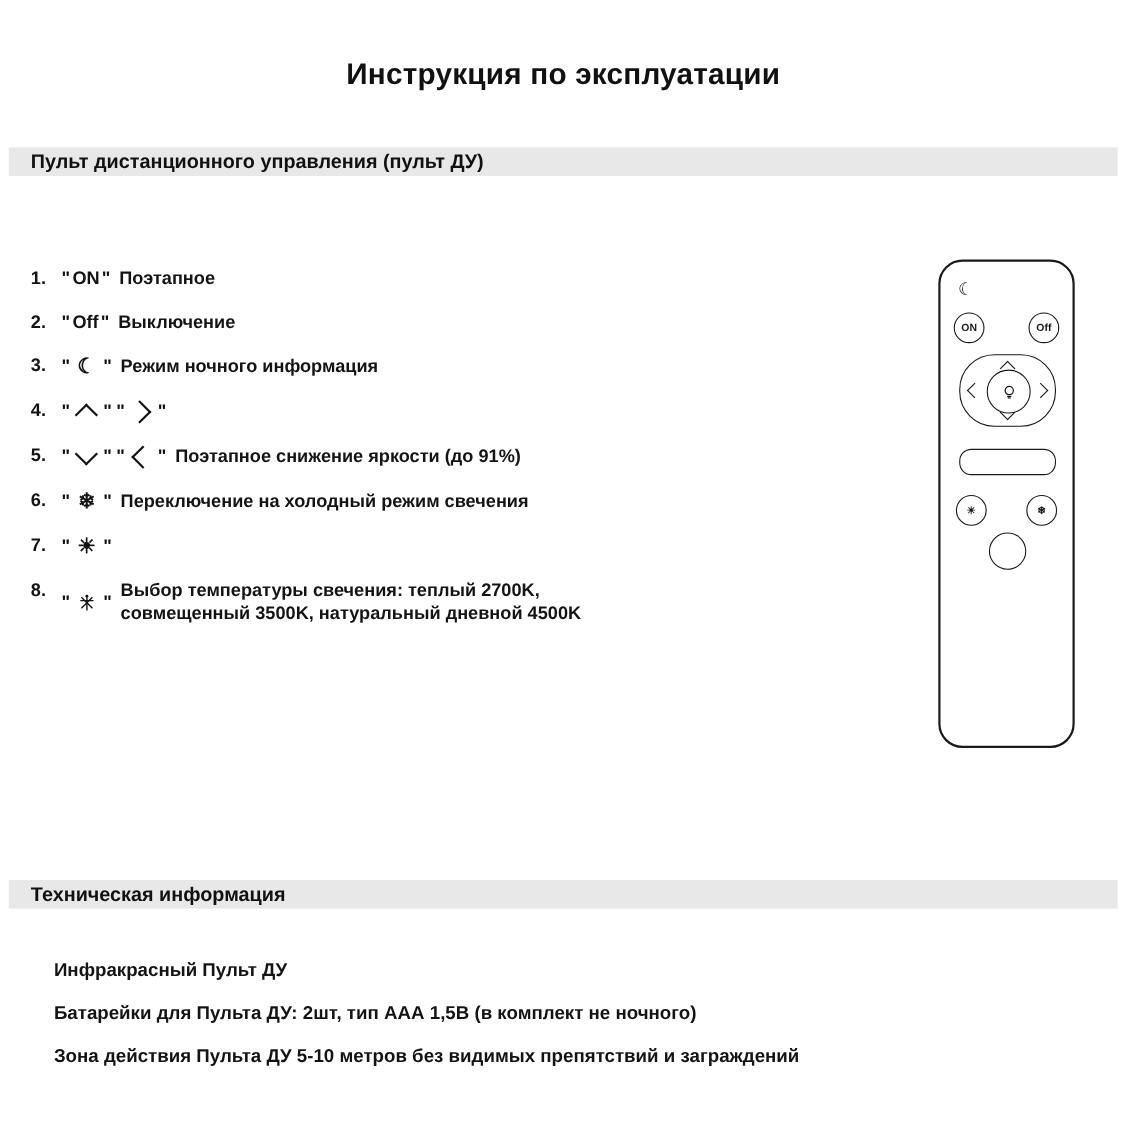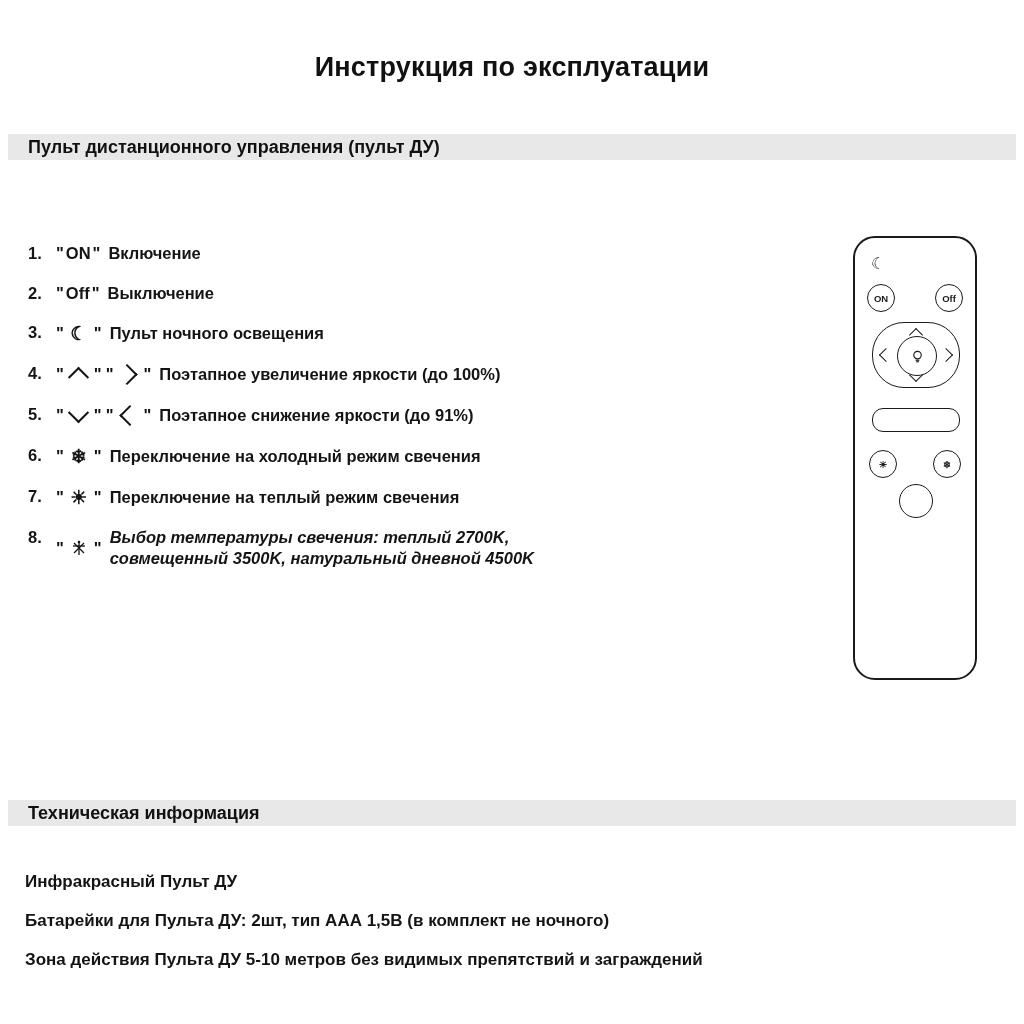--- a/index.html
+++ b/index.html
@@ -83,21 +83,21 @@
   .glyph-box {
     display: inline-flex;
     align-items: center;
     justify-content: center;
     width: 26px;
     height: 22px;
     position: relative;
   }
   .txt { white-space: nowrap; }
   .txt.pad-l { margin-left: 6px; }
-  .two-line { display: block; font-style: italic; }
+  .two-line { display: block; }
   .two-line .l2 { display: block; margin-left: 0; }
 
   
   .chev {
     display: inline-block;
     width: 13px;
     height: 13px;
     border-style: solid;
     border-color: #141414;
     border-width: 0;
@@ -198,21 +198,21 @@
     width: 32px;
     height: 32px;
     margin-left: -16px;
     border: 1.6px solid #1a1a1a;
     border-radius: 50%;
   }
 
   
   .tech-list {
     position: absolute;
-    left: 25px;
+    left: 49px;
     top: 872px;
     width: 960px;
   }
   .tech-line {
     font-size: 17px;
     font-weight: bold;
     color: #141414;
     margin-bottom: 19px;
     white-space: nowrap;
   }
@@ -229,21 +229,21 @@
   </div>
 
   <div class="func-list">
 
     <div class="func-item">
       <span class="func-num">1.</span>
       <span class="func-body">
         <span class="q">"</span>
         <span class="txt">ON</span>
         <span class="q">"</span>
-        <span class="txt pad-l">Включение</span>
+        <span class="txt pad-l">Поэтапное</span>
       </span>
     </div>
 
     <div class="func-item">
       <span class="func-num">2.</span>
       <span class="func-body">
         <span class="q">"</span>
         <span class="txt">Off</span>
         <span class="q">"</span>
         <span class="txt pad-l">Выключение</span>
@@ -251,38 +251,37 @@
     </div>
 
     <div class="func-item">
       <span class="func-num">3.</span>
       <span class="func-body">
         <span class="q">"</span>
         <span class="glyph-box">
             <span class="moon-glyph">☾</span>
           </span>
         <span class="q">"</span>
-        <span class="txt pad-l">Пульт ночного освещения</span>
+        <span class="txt pad-l">Режим ночного информация</span>
       </span>
     </div>
 
     <div class="func-item">
       <span class="func-num">4.</span>
       <span class="func-body">
         <span class="q">"</span>
         <span class="glyph-box">
             <i class="chev up"></i>
           </span>
         <span class="q">"</span>
         <span class="q">"</span>
         <span class="glyph-box">
             <i class="chev right"></i>
           </span>
         <span class="q">"</span>
-        <span class="txt pad-l">Поэтапное увеличение яркости (до 100%)</span>
       </span>
     </div>
 
     <div class="func-item">
       <span class="func-num">5.</span>
       <span class="func-body">
         <span class="q">"</span>
         <span class="glyph-box">
             <i class="chev down"></i>
           </span>
@@ -309,21 +308,20 @@
     </div>
 
     <div class="func-item">
       <span class="func-num">7.</span>
       <span class="func-body">
         <span class="q">"</span>
         <span class="glyph-box">
             <span class="sun-glyph">☀</span>
           </span>
         <span class="q">"</span>
-        <span class="txt pad-l">Переключение на теплый режим свечения</span>
       </span>
     </div>
 
     <div class="func-item">
       <span class="func-num">8.</span>
       <span class="func-body">
         <span class="q">"</span>
         <span class="glyph-box">
           <svg width="22" height="22" viewBox="0 0 22 22" aria-hidden="true">
             <line x1="11" y1="6" x2="11" y2="18" stroke="#141414" stroke-width="1.3"></line>

